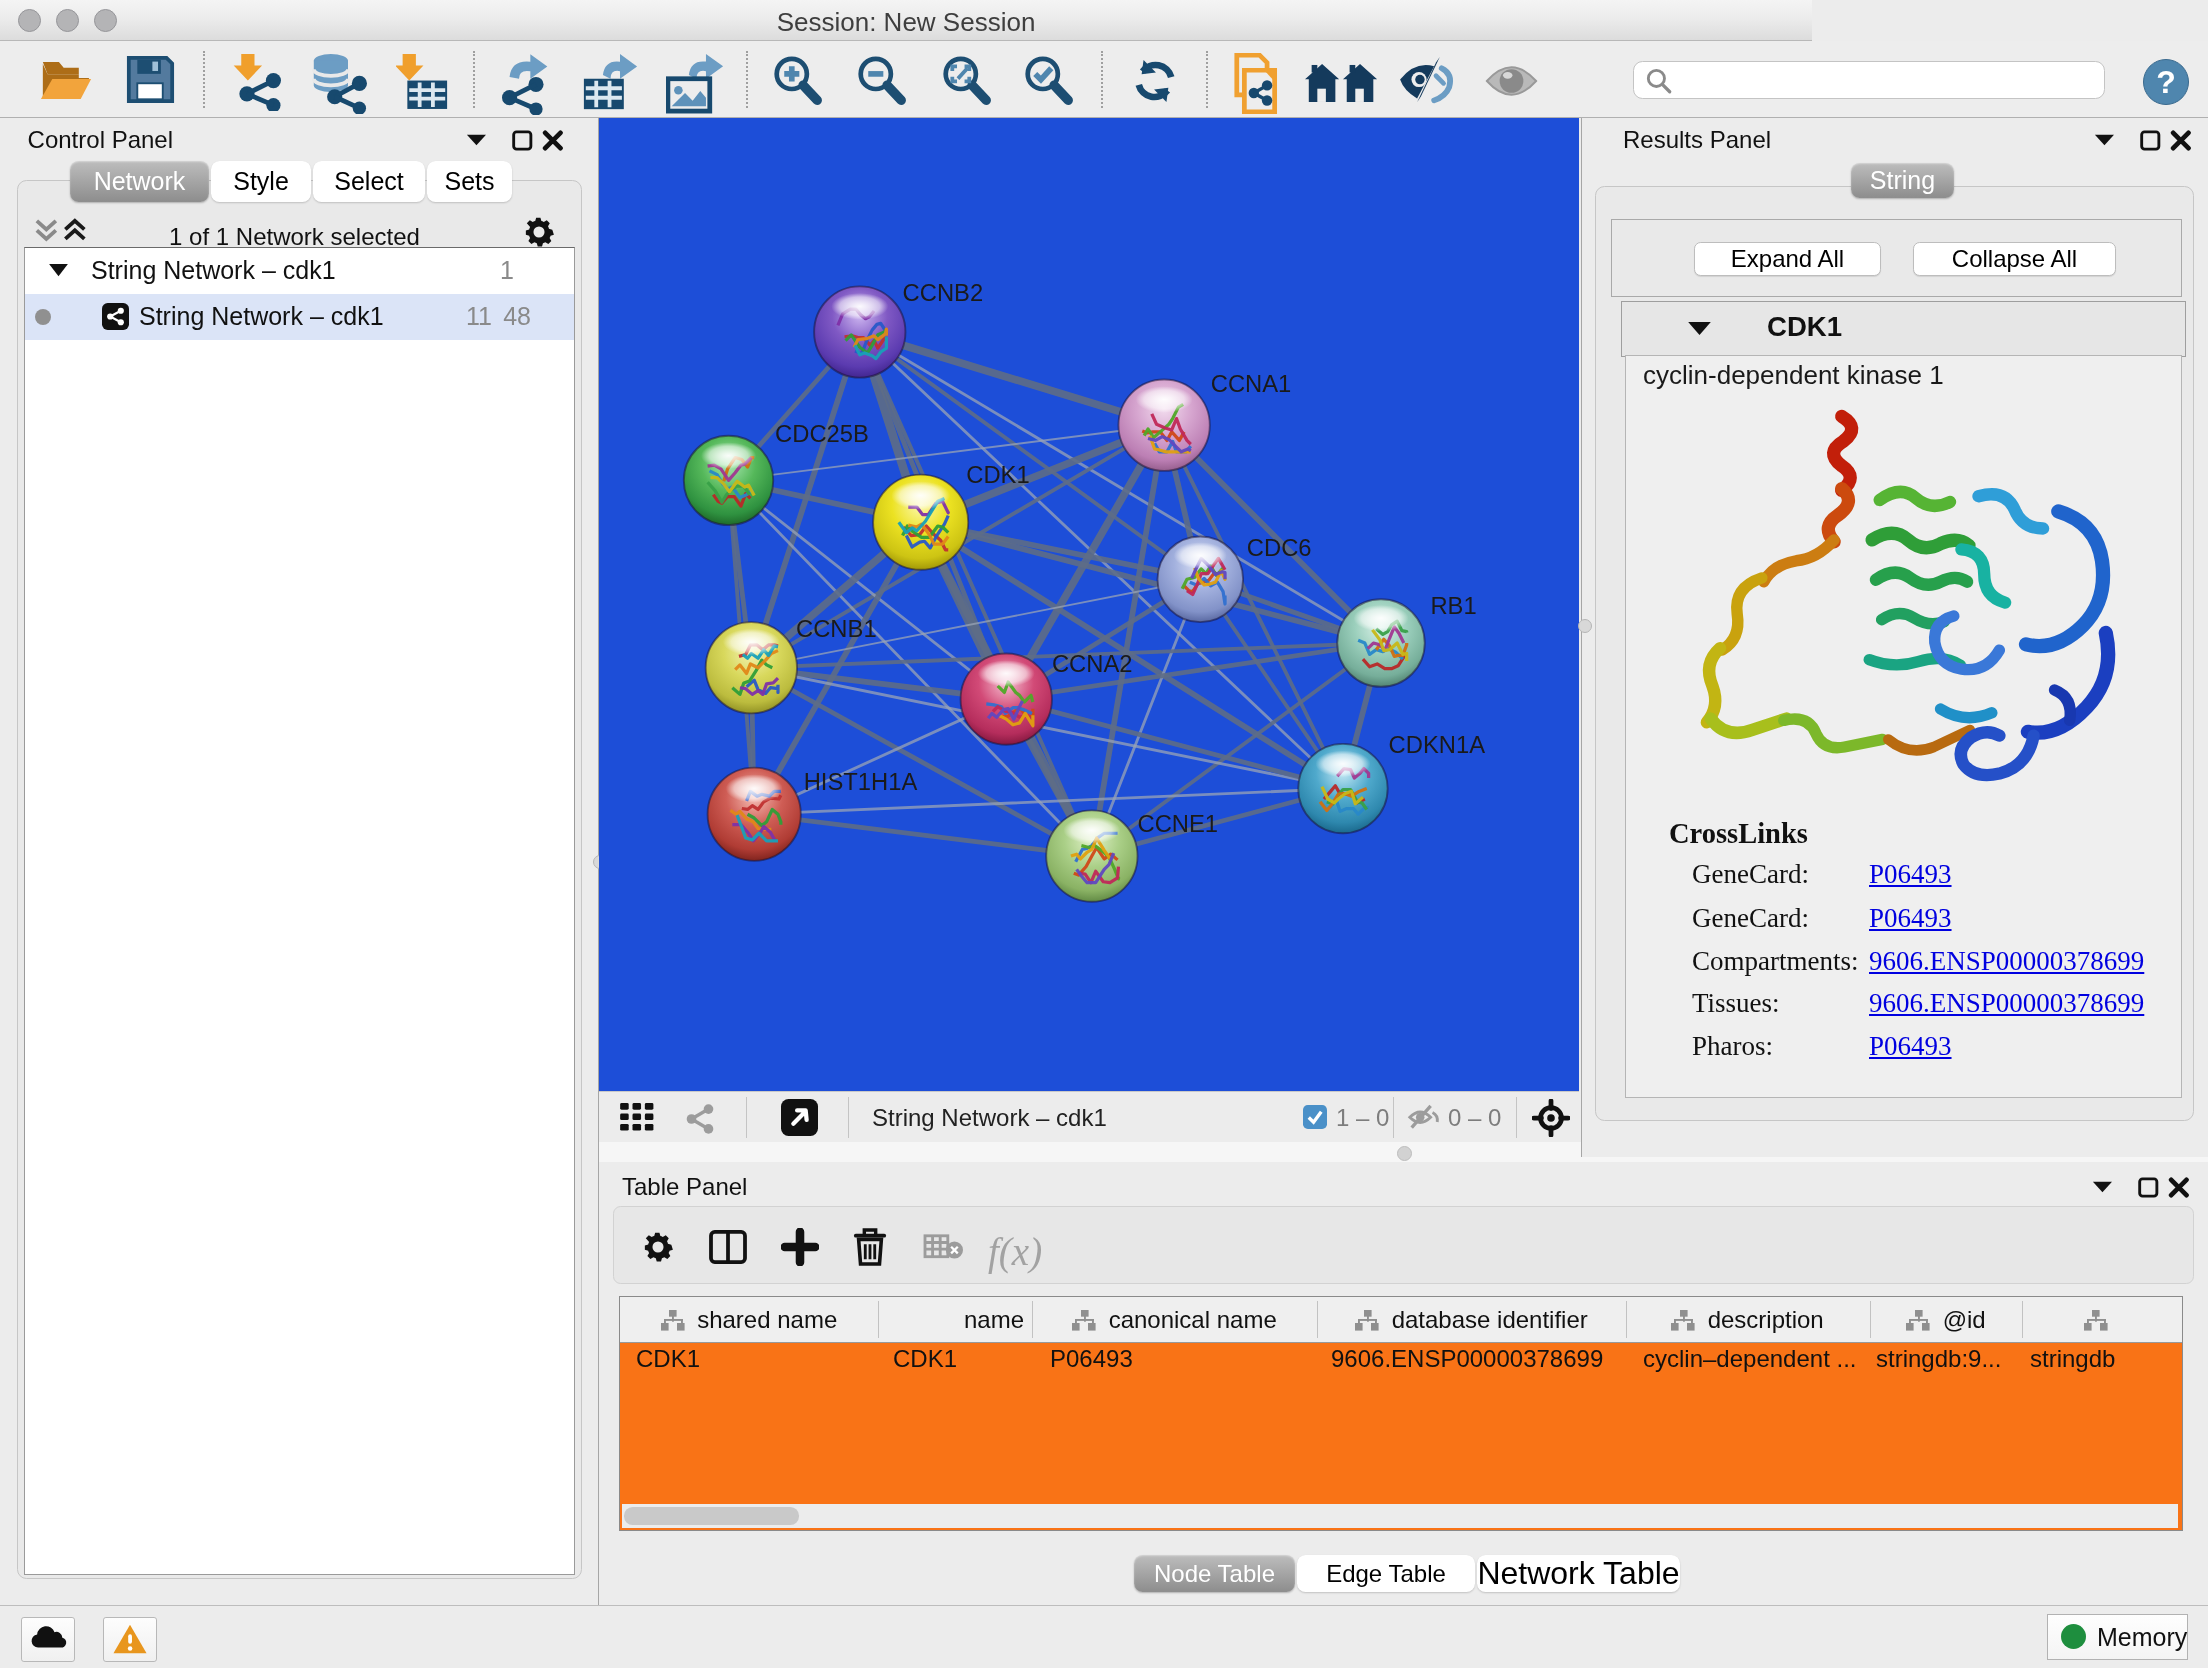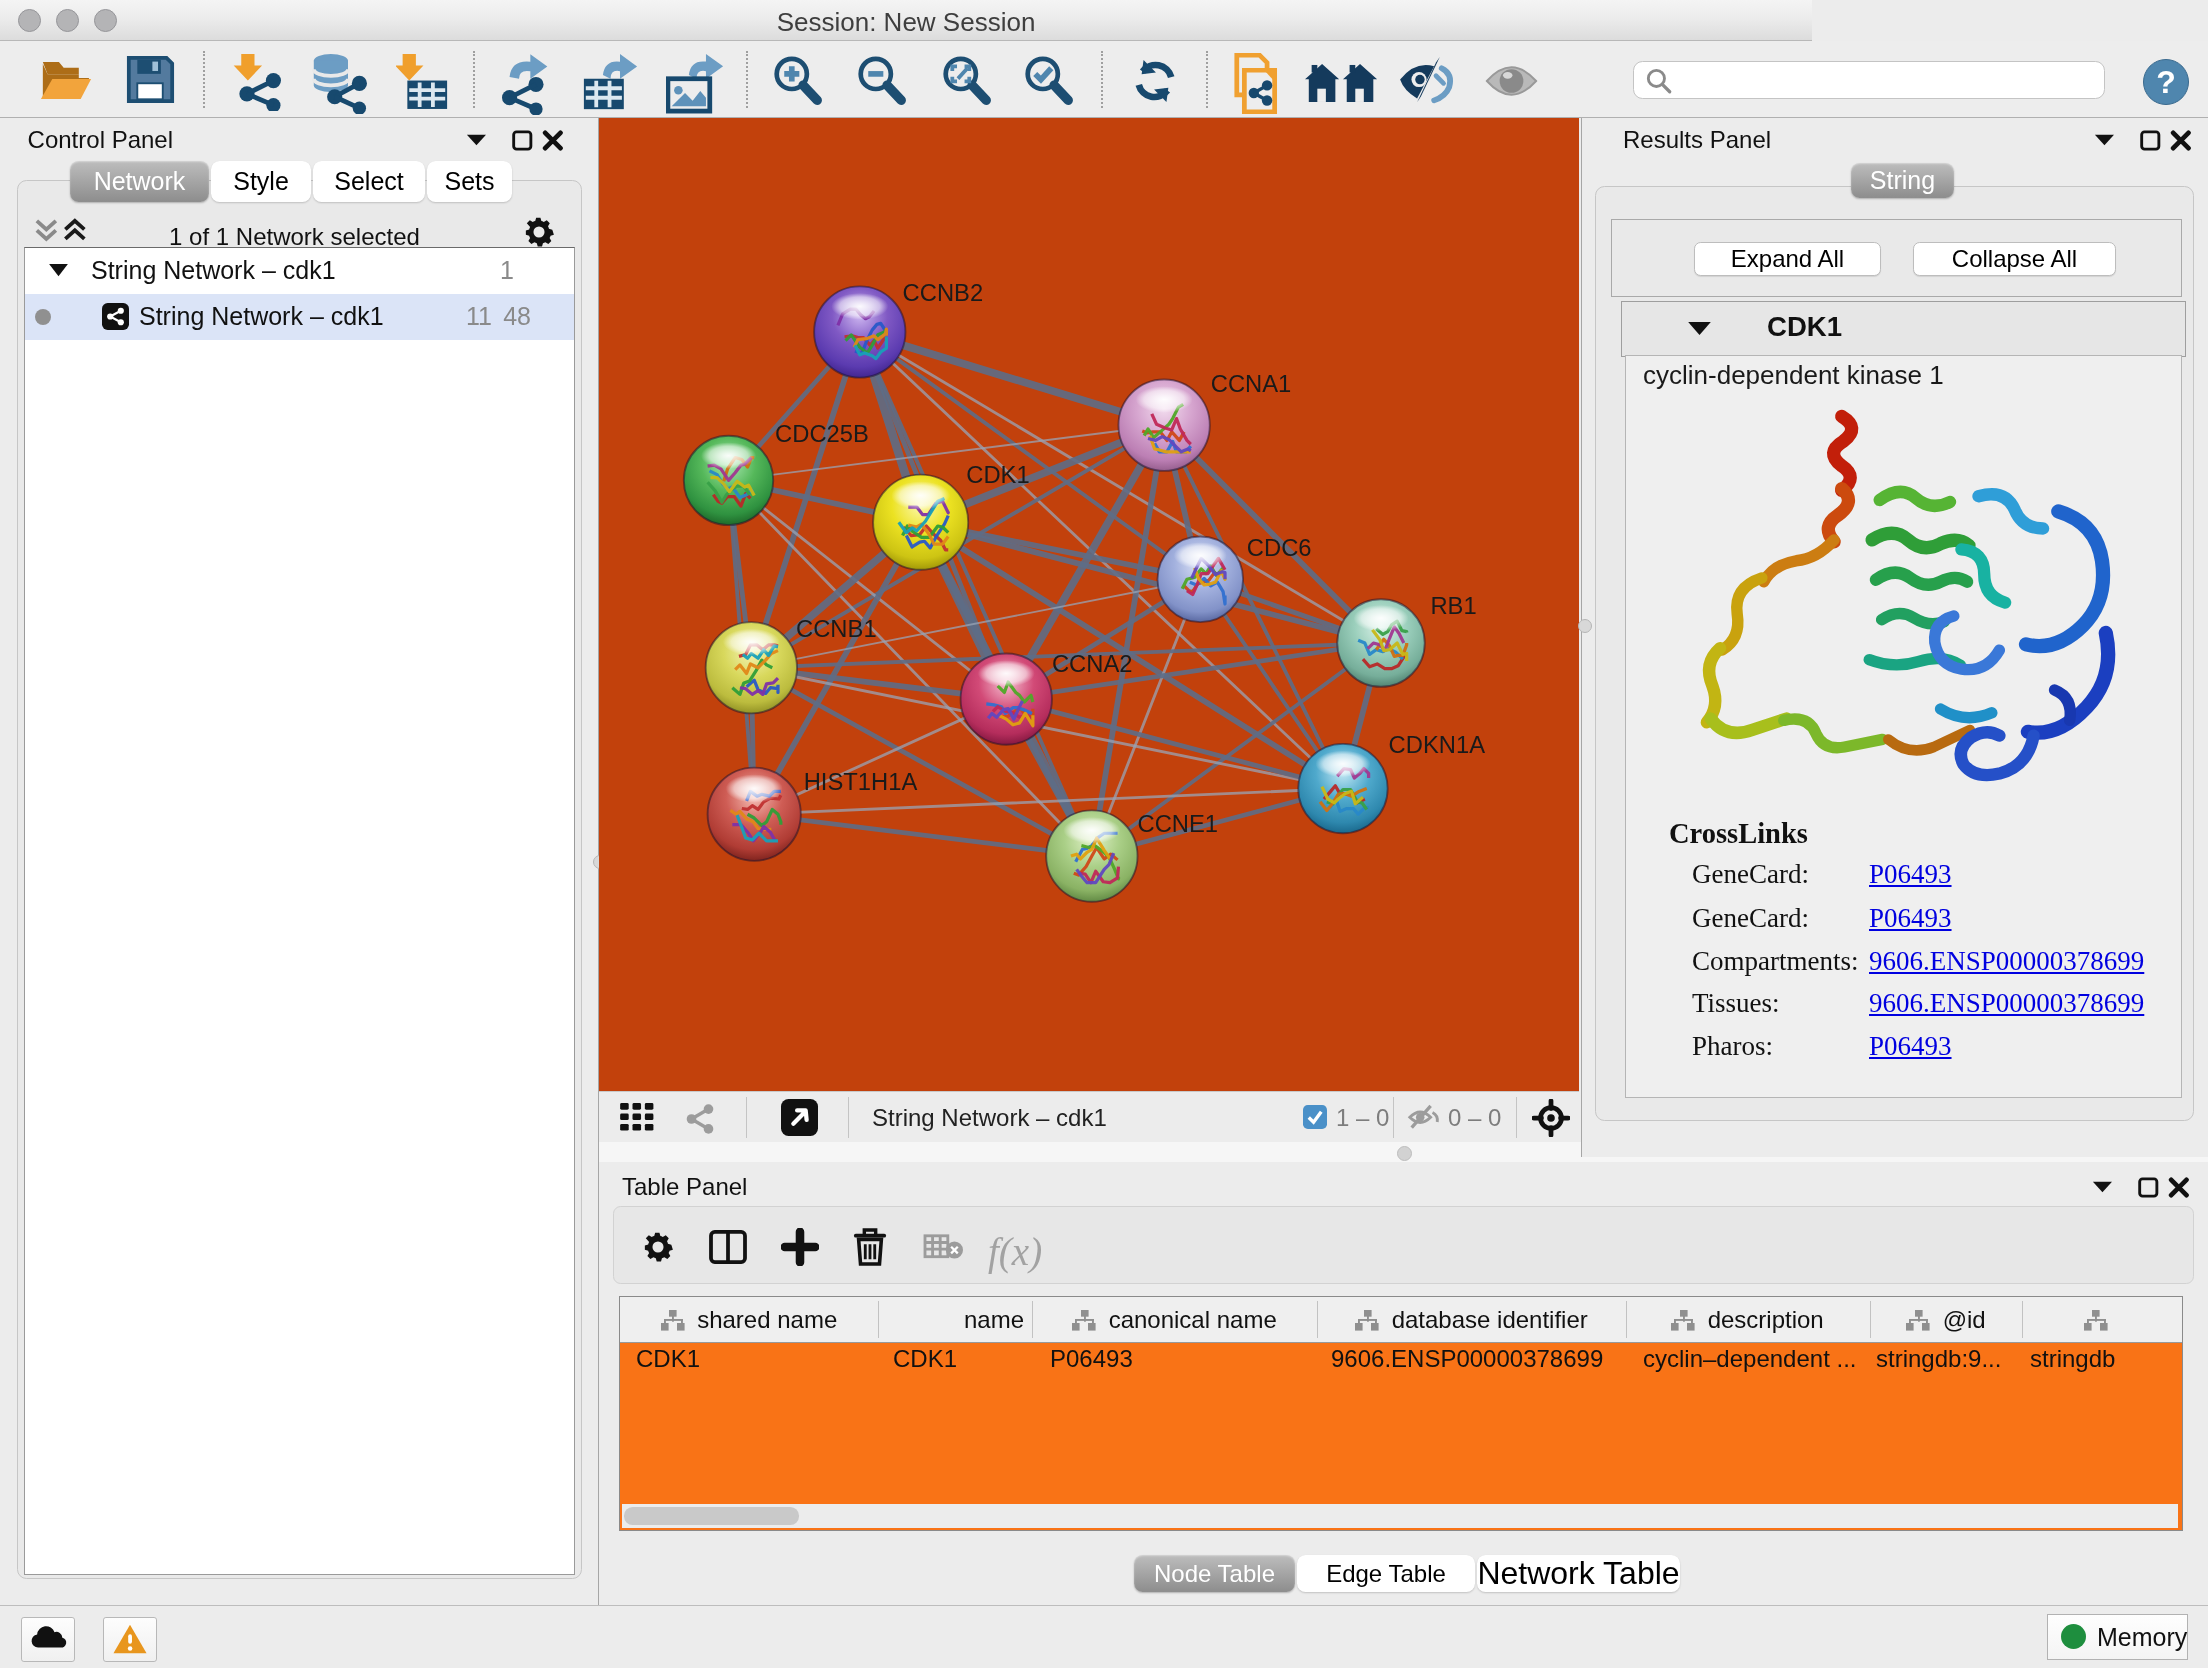--- a/index.html
+++ b/index.html
@@ -11,21 +11,21 @@
     background:linear-gradient(180deg,#f4f4f4 0%,#ececec 45%,#dcdcdc 100%);
     border-bottom:1px solid #b8b8b8;}
   .light{width:21px;height:21px;border-radius:50%;background:#b4b4b6;border:1px solid #96969a;top:8.6px;}
   #wtitle{width:100%;text-align:center;top:6.7px;font-size:26px;color:#3e3e3e;}
   
   #toolbar{left:0;top:41px;width:2208px;height:76px;background:#ededed;border-bottom:1px solid #b0b0b0;}
   .tsep{top:9.5px;height:57px;width:0;border-left:2.9px dotted #9f9f9f;}
   #searchbox{left:1633px;top:20px;width:470px;height:36px;background:#fff;border:1.9px solid #c4c4c4;border-radius:9.5px;}
   
   #controlpanel{left:0;top:118px;width:598px;height:1488px;background:#ececec;border-right:1px solid #a6a6a6;}
-  #networkview{left:599px;top:118px;width:980px;height:973px;background:#c2410c;}
+  #networkview{left:599px;top:118px;width:980px;height:973px;background:#1d4ed8;}
   #netbar{left:599px;top:1091px;width:980px;height:50px;background:#ececec;border-top:1px solid #c9c9c9;border-bottom:1px solid #c9c9c9;}
   #hsplit{left:599px;top:1142px;width:1609px;height:20px;background:#f6f6f6;}
   #resultspanel{left:1581px;top:118px;width:628px;height:1039px;background:#ececec;border-left:1px solid #a6a6a6;}
   #tablepanel{left:599px;top:1162px;width:1609px;height:443px;background:#ececec;}
   #statusbar{left:0;top:1605px;width:2208px;height:63px;background:#ececec;border-top:1px solid #bdbdbd;}
   
   .ptitle{font-size:24px;color:#111;}
   .tab{z-index:3;height:41px;border-radius:8.6px;font-size:25px;line-height:41px;text-align:center;}
   .tabsel{background:linear-gradient(180deg,#bdbdbd,#8d8d8d);color:#fff;box-shadow:inset 0 1px 1.9px rgba(255,255,255,.4), 0 1px 1.9px rgba(0,0,0,.25);}
   .tabun{background:#ffffff;color:#000;box-shadow:0 1px 1.9px rgba(0,0,0,.18);}

